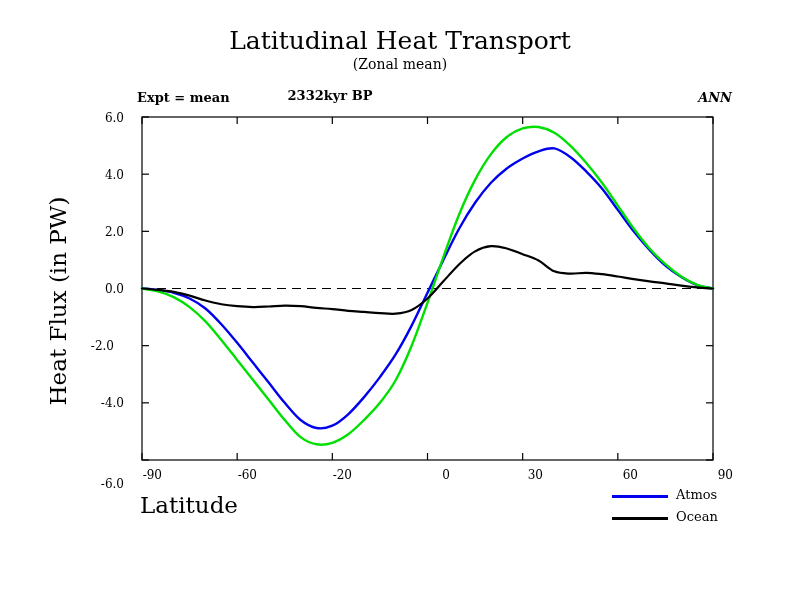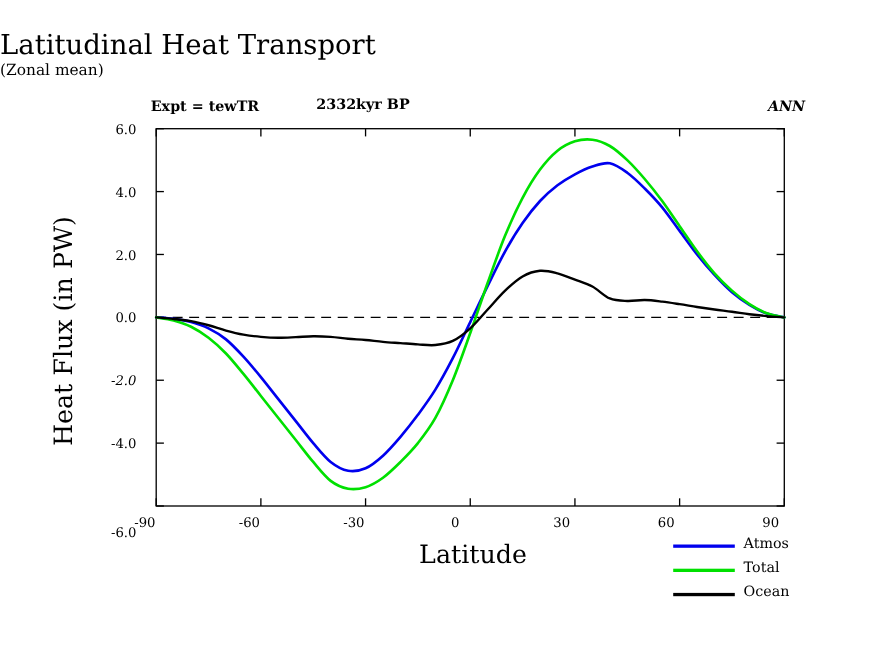--- a/index.html
+++ b/index.html
@@ -18,21 +18,21 @@
   #chart-root {
     position: absolute;
     left: 0; top: 0;
     width: 800px;
     height: 600px;
   }
   .title {
     position: absolute;
     left: 0;
     width: 800px;
-    text-align: left;
+    text-align: center;
     font-size: 25px;
     font-family: "DejaVu Serif", serif;
   }
   #chart-title { top: 26px; }
   #chart-subtitle {
     top: 56px;
     font-size: 14px;
   }
   .corner-label {
     position: absolute;
@@ -58,37 +58,37 @@
     width: 260px;
     text-align: center;
     transform: rotate(-90deg);
     font-size: 23px;
     font-family: "DejaVu Serif", serif;
   }
   #xlabel {
     position: absolute;
     left: 140px;
     width: 580px;
-    text-align: center;
+    text-align: left;
     top: 492px;
     font-size: 23px;
     font-family: "DejaVu Serif", serif;
   }
   .tick-label {
     position: absolute;
     font-size: 12px;
     font-family: "DejaVu Serif", serif;
     white-space: nowrap;
   }
   .ytick {
     text-align: right;
     width: 46px;
   }
   .xtick {
-    text-align: left;
+    text-align: right;
     width: 40px;
   }
   #legend {
     position: absolute;
     left: 612px;
     top: 486px;
     width: 150px;
     height: 68px;
   }
   .legend-row {
@@ -112,38 +112,38 @@
   svg { display: block; }
 </style>
 </head>
 <body>
 
 <div id="chart-root">
 
   <div class="title" id="chart-title">Latitudinal Heat Transport</div>
   <div class="title" id="chart-subtitle">(Zonal mean)</div>
 
-  <div class="corner-label" id="expt-label">Expt = tewTR</div>
+  <div class="corner-label" id="expt-label">Expt = mean</div>
   <div class="corner-label" id="center-label">2332kyr BP</div>
   <div class="corner-label" id="ann-label">ANN</div>
 
   <div id="ylabel">Heat Flux (in PW)</div>
   <div id="xlabel">Latitude</div>
 
   <div class="tick-label ytick" style="left:78px; top:111px;">6.0</div>
   <div class="tick-label ytick" style="left:78px; top:168px;">4.0</div>
   <div class="tick-label ytick" style="left:78px; top:225px;">2.0</div>
   <div class="tick-label ytick" style="left:78px; top:282px;">0.0</div>
-  <div class="tick-label ytick" style="left:78px; top:339px;font-style:italic;">-2.0</div>
+  <div class="tick-label ytick" style="left:68px; top:339px;">-2.0</div>
   <div class="tick-label ytick" style="left:78px; top:396px;">-4.0</div>
   <div class="tick-label ytick" style="left:78px; top:477px;">-6.0</div>
 
   <div class="tick-label xtick" style="left:122px; top:468px;">-90</div>
   <div class="tick-label xtick" style="left:217px; top:468px;">-60</div>
-  <div class="tick-label xtick" style="left:312px; top:468px;">-30</div>
+  <div class="tick-label xtick" style="left:312px; top:468px;">-20</div>
   <div class="tick-label xtick" style="left:410px; top:468px;">0</div>
   <div class="tick-label xtick" style="left:503px; top:468px;">30</div>
   <div class="tick-label xtick" style="left:598px; top:468px;">60</div>
   <div class="tick-label xtick" style="left:693px; top:468px;">90</div>
 
   <svg id="plot-svg" width="800" height="600" style="position:absolute; left:0; top:0;">
 
     <rect id="plot-frame" x="142" y="117" width="571" height="343" fill="none" stroke="#000000" stroke-width="1.2"></rect>
 
     <g id="ticks" stroke="#000000" stroke-width="1.2">
@@ -185,22 +185,18 @@
         <path d="M 142.00 288.50 C 144.64 288.74, 152.57 289.36, 157.86 289.93 C 163.15 290.50, 168.44 290.98, 173.72 291.93 C 179.01 292.88, 184.30 294.22, 189.58 295.65 C 194.87 297.07, 200.16 299.08, 205.44 300.50 C 210.73 301.93, 216.02 303.27, 221.31 304.22 C 226.59 305.17, 231.88 305.75, 237.17 306.22 C 242.45 306.70, 247.74 307.03, 253.03 307.08 C 258.31 307.13, 263.60 306.75, 268.89 306.51 C 274.18 306.27, 279.46 305.70, 284.75 305.65 C 290.04 305.60, 295.32 305.84, 300.61 306.22 C 305.90 306.60, 311.19 307.46, 316.47 307.94 C 321.76 308.41, 327.05 308.60, 332.33 309.08 C 337.62 309.56, 342.91 310.32, 348.19 310.79 C 353.48 311.27, 358.77 311.56, 364.06 311.94 C 369.34 312.32, 374.63 312.80, 379.92 313.08 C 385.20 313.37, 390.49 314.18, 395.78 313.65 C 401.06 313.13, 406.35 312.46, 411.64 309.94 C 416.93 307.41, 422.21 303.27, 427.50 298.50 C 432.79 293.74, 438.07 287.07, 443.36 281.35 C 448.65 275.64, 453.94 269.21, 459.22 264.20 C 464.51 259.20, 469.80 254.34, 475.08 251.34 C 480.37 248.34, 485.66 246.67, 490.94 246.20 C 496.23 245.72, 501.52 247.15, 506.81 248.48 C 512.09 249.82, 517.38 252.20, 522.67 254.20 C 527.95 256.20, 533.24 257.63, 538.53 260.49 C 543.81 263.35, 549.10 269.16, 554.39 271.35 C 559.68 273.54, 564.96 273.40, 570.25 273.64 C 575.54 273.87, 580.82 272.68, 586.11 272.78 C 591.40 272.87, 596.69 273.59, 601.97 274.21 C 607.26 274.83, 612.55 275.69, 617.83 276.50 C 623.12 277.30, 628.41 278.26, 633.69 279.07 C 638.98 279.88, 644.27 280.64, 649.56 281.35 C 654.84 282.07, 660.13 282.64, 665.42 283.36 C 670.70 284.07, 675.99 284.97, 681.28 285.64 C 686.56 286.31, 691.85 286.88, 697.14 287.36 C 702.43 287.83, 710.36 288.31, 713.00 288.50" stroke="#000000" stroke-width="2.2" fill="none"></path>
       </g>
   </svg>
 
   <div id="legend">
     <div class="legend-row">
       <div class="legend-swatch" style="background:#0000ee;"></div>
       <div class="legend-text">Atmos</div>
     </div>
     <div class="legend-row">
-      <div class="legend-swatch" style="background:#00e000;"></div>
-      <div class="legend-text">Total</div>
-    </div>
-    <div class="legend-row">
       <div class="legend-swatch" style="background:#000000;"></div>
       <div class="legend-text">Ocean</div>
     </div>
   </div>
 
 </div>
 
 </body></html>

